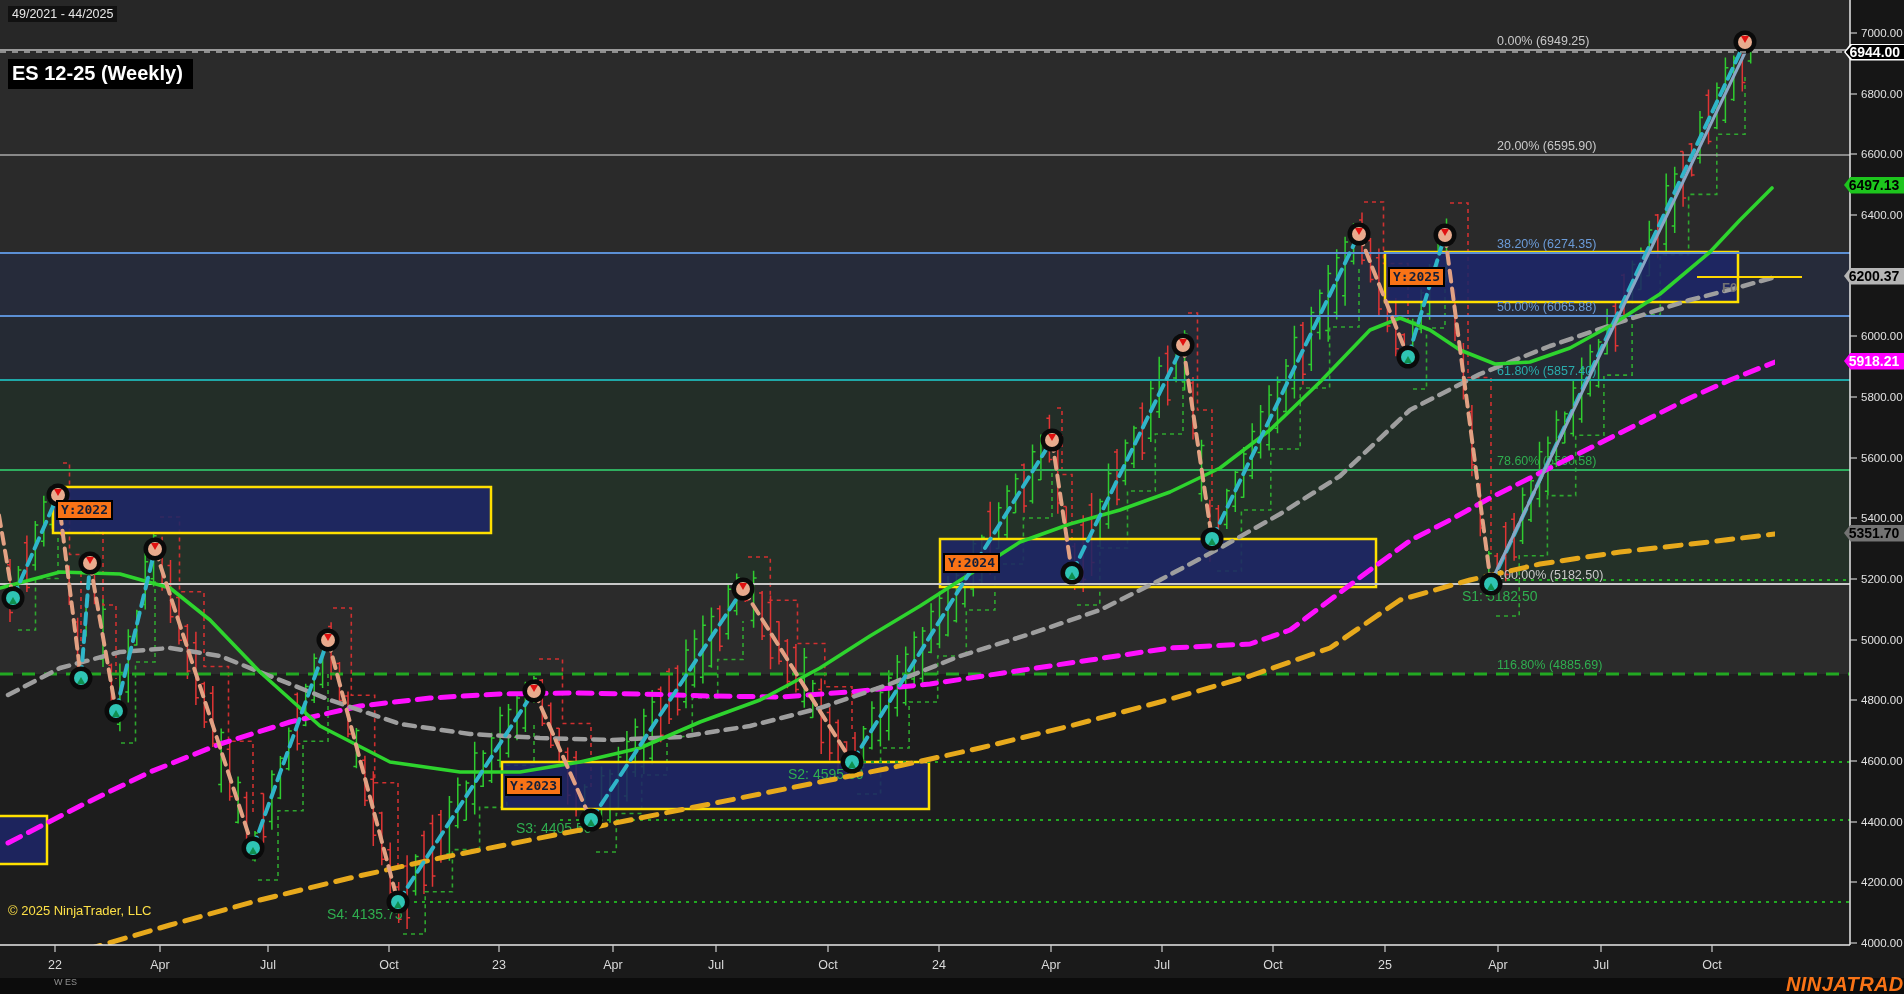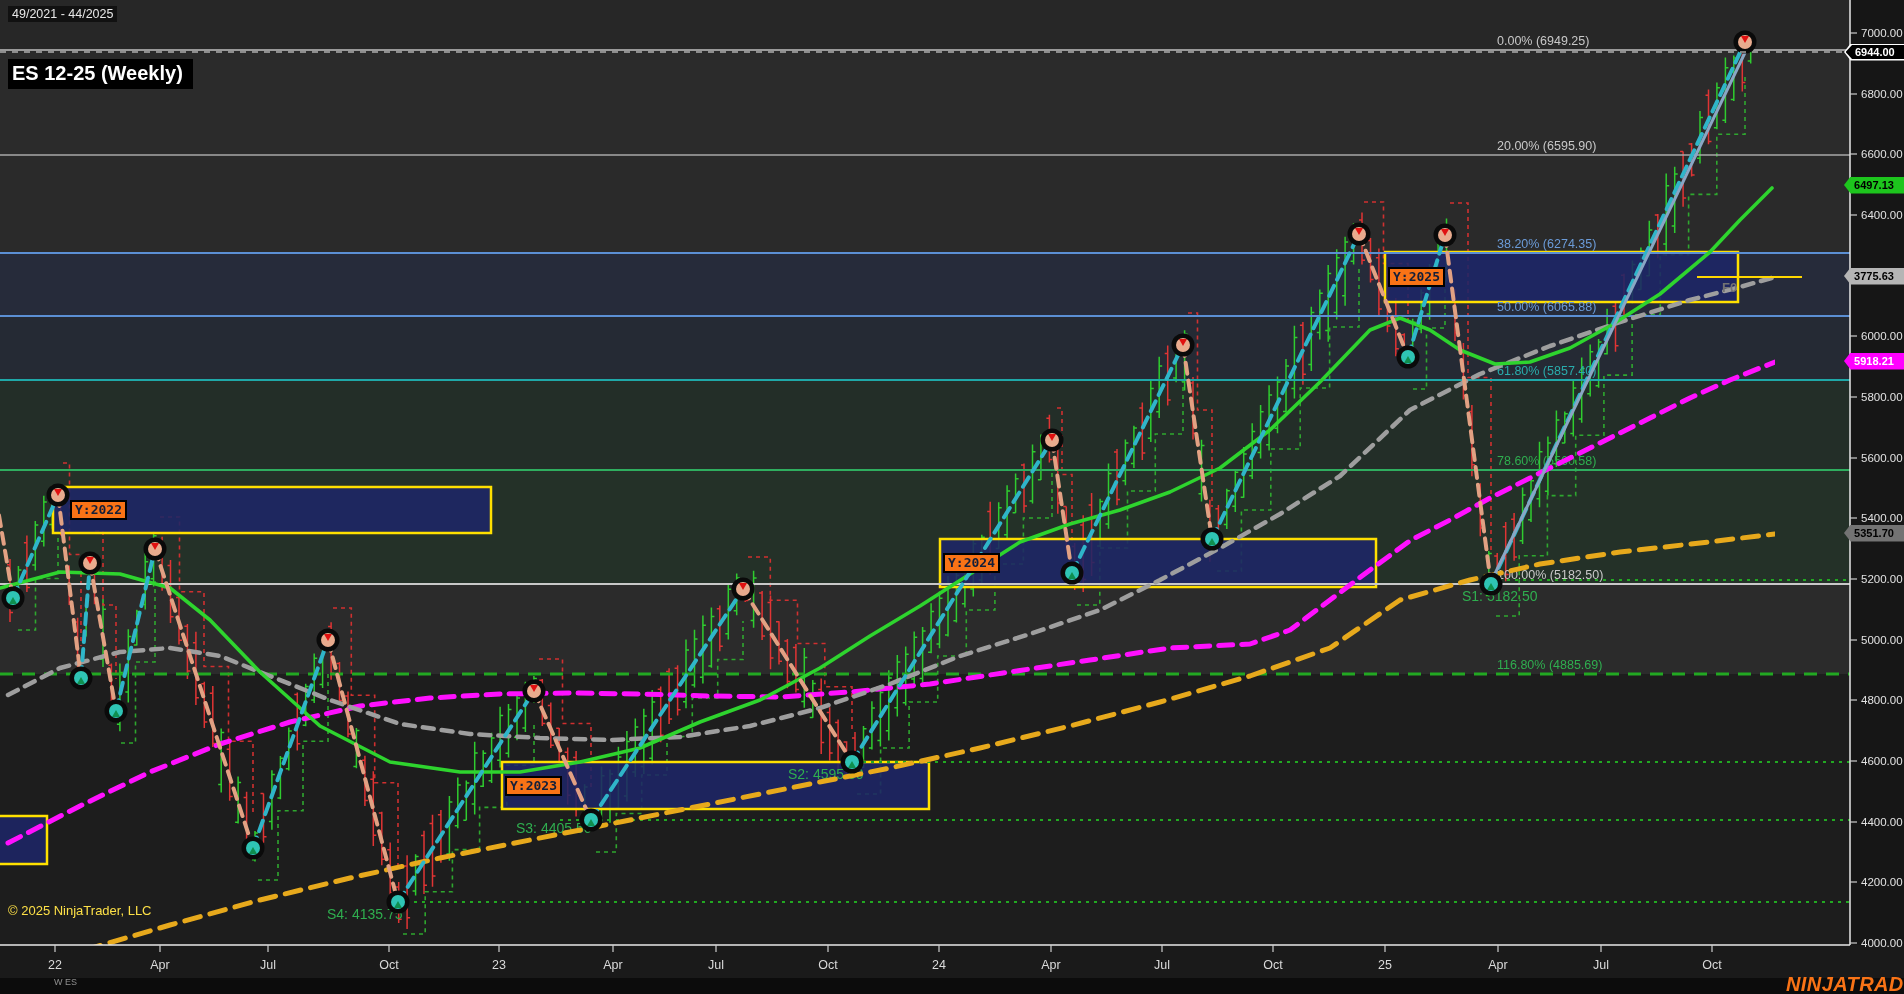--- a/index.html
+++ b/index.html
@@ -7,21 +7,21 @@
         font-family:"Liberation Sans",sans-serif;}
   #cv{position:absolute;left:0;top:0;}
   .ovl{position:absolute;z-index:10;}
   #range-label{left:8px;top:6px;font-size:12.5px;color:#e8e8e8;background:rgba(0,0,0,.55);padding:1px 4px;}
   #title-box{left:8px;top:22px;background:#000;color:#fff;font-size:23px;font-weight:bold;padding:4px 11px 5px 4px;}
   #subtitle-box{left:8px;top:59px;background:#000;color:#fff;font-size:20px;font-weight:bold;padding:3px 10px 4px 4px;}
   #swing-panel{left:1777px;top:8px;width:74px;height:399px;background:rgba(10,10,10,.93);
                color:#f2f2f2;font-size:11px;line-height:12.1px;padding:2px 0 0 4px;box-sizing:border-box;
                overflow:hidden;white-space:nowrap;z-index:9;}
   .badge{position:absolute;left:1844px;width:60px;height:17px;line-height:17px;z-index:12;
-         font-size:11px;font-weight:bold;text-align:center;
+         font-size:14px;font-weight:bold;text-align:center;
          clip-path:polygon(11% 0,100% 0,100% 100%,11% 100%,0 50%);}
   .badge .inner{position:absolute;left:1.6px;top:1.6px;right:0;bottom:1.6px;line-height:14px;
          clip-path:polygon(11% 0,100% 0,100% 100%,11% 100%,0 50%);}
   #f0-line{position:absolute;z-index:11;height:0;border-top:2.5px solid #ffd700;}
   #f0-label{position:absolute;z-index:11;color:#737373;font-size:13px;font-weight:bold;}
   #copyright{left:8px;top:903px;font-size:13px;color:#fde047;}
   #instrument-tag{left:6px;top:977px;font-size:9px;color:#8f8f8f;margin-left:48px;}
   #brand-logo{left:1786px;top:973px;font-size:20px;font-weight:bold;color:#f97316;letter-spacing:.4px;font-style:italic;}
   .chip{position:absolute;z-index:8;background:#f97316;border:2px solid #000;color:#141f3a;
         font-family:"DejaVu Sans Mono",monospace;font-size:13px;font-weight:bold;padding:0 3px;line-height:16px;}
@@ -352,20 +352,20 @@
   <div id="f0-line" style="left: 1697px; top: 276px; width: 105px;"></div>
   <div id="f0-label" style="left: 1722px; top: 280px;">F0</div>
 
   <div class="ovl" id="copyright">© 2025 NinjaTrader, LLC</div>
   <div class="ovl" id="instrument-tag">W ES</div>
   <div class="ovl" id="brand-logo">NINJATRADER</div>
 <div class="badge" style="top: 43.5px; background: rgb(255, 255, 255);">
       <div class="inner" style="background: rgb(0, 0, 0); color: rgb(255, 255, 255);">6944.00</div>
     </div>
     <div class="badge" style="top: 176.5px; background: rgb(29, 197, 29); color: rgb(0, 0, 0);">6497.13</div>
-    <div class="badge" style="top: 267.5px; background: rgb(181, 181, 181); color: rgb(0, 0, 0);">3775.63</div>
+    <div class="badge" style="top: 267.5px; background: rgb(181, 181, 181); color: rgb(0, 0, 0);">6200.37</div>
     <div class="badge" style="top: 352.5px; background: rgb(255, 0, 255); color: rgb(255, 255, 255);">5918.21</div>
     <div class="badge" style="top: 524.5px; background: #737373; color: rgb(0, 0, 0);">5351.70</div>
-    <div class="chip" style="left: 56px; top: 500px; margin-left: 14px;">Y:2022</div>
+    <div class="chip" style="left: 56px; top: 500px;">Y:2022</div>
     <div class="chip" style="left: 505px; top: 775.5px;">Y:2023</div>
     <div class="chip" style="left: 943px; top: 553px;">Y:2024</div>
     <div class="chip" style="left: 1388px; top: 267px;">Y:2025</div>
   </div>
 
 </body></html>

